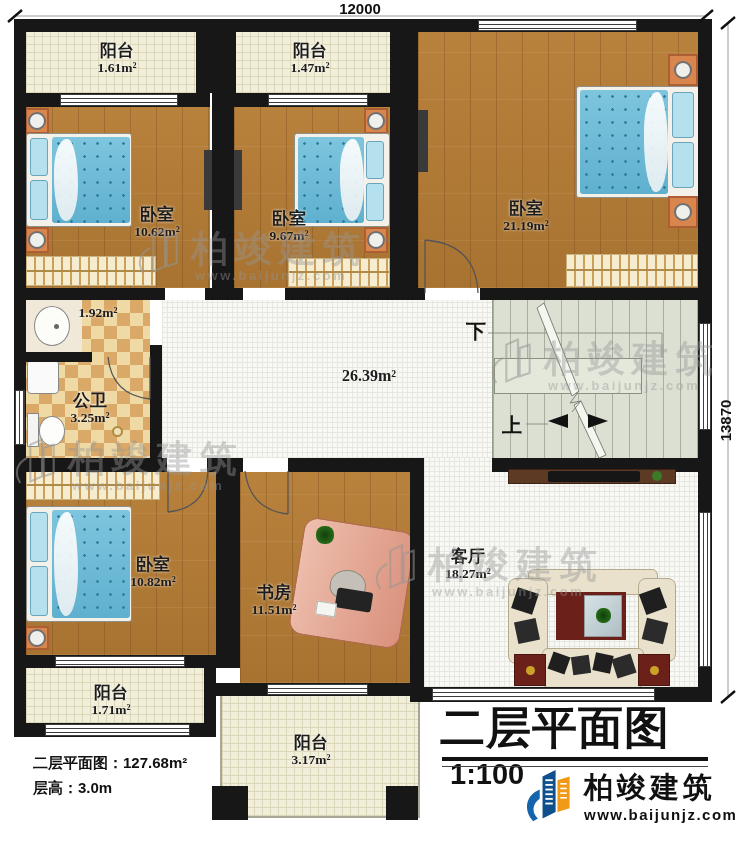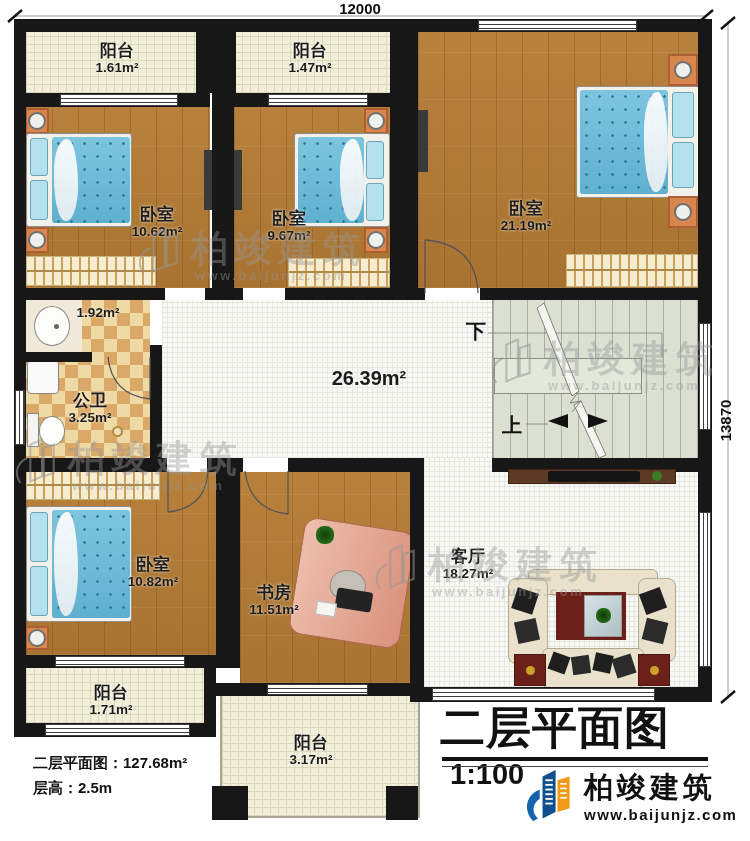--- a/index.html
+++ b/index.html
@@ -38,21 +38,21 @@
   .wardrobe{background:
     linear-gradient(to bottom, transparent 46%, #b08a48 46% 53%, transparent 53%),
     repeating-linear-gradient(90deg, transparent 0 7px, #caa05c 7px 9px),#f6ecd0;
     border:1px solid #c9b27e;}
   .doorpanel{position:absolute;background:#3a3a3a;z-index:12;}
   .landing{position:absolute;left:494px;top:358px;width:146px;height:34px;background:#e4e8db;border:1px solid #8a9080;z-index:9;}
   
   .lbl{position:absolute;transform:translateX(-50%);text-align:center;color:#1c1c1c;z-index:30;
        line-height:1.1;white-space:nowrap;text-shadow:0 0 3px rgba(255,255,255,.85);}
   .rname{display:block;font-size:17px;font-weight:bold;}
-  .rarea{display:block;font-size:13.5px;font-weight:bold;}
+  .rarea{display:block;font-size:13.5px;font-weight:bold;font-family:Liberation Serif, serif;}
   .stair-lbl{position:absolute;z-index:30;font-size:20px;font-weight:bold;color:#111;}
   .dim{position:absolute;z-index:30;font-size:15px;font-weight:bold;color:#111;text-align:center;}
   
   .wm{position:absolute;z-index:38;color:rgba(150,150,150,.42);pointer-events:none;}
   .wm-name{position:absolute;left:56px;top:0;font-size:37px;font-weight:bold;letter-spacing:7px;white-space:nowrap;}
   .wm-url{position:absolute;left:60px;top:44px;font-size:13px;font-weight:bold;letter-spacing:2.5px;white-space:nowrap;}
   
   .title-block{position:absolute;left:440px;top:698px;width:272px;z-index:30;color:#111;}
   .title-text{font-size:45px;font-weight:bold;letter-spacing:1px;}
   .title-scale{font-size:29px;font-weight:bold;margin-left:10px;}
@@ -267,21 +267,21 @@
     <span class="rarea">21.19m²</span>
     </div>
   <div class="lbl" style="left:98px;top:306px">
     <span class="rarea">1.92m²</span>
     </div>
   <div class="lbl" style="left:90px;top:392px">
     <span class="rname">公卫</span>
     <span class="rarea">3.25m²</span>
     </div>
   <div class="lbl" style="left:369px;top:367px">
-    <span class="rarea" style="font-size:20px">26.39m²</span>
+    <span class="rarea" style="font-size:16px">26.39m²</span>
     </div>
   <div class="lbl" style="left:153px;top:556px">
     <span class="rname">卧室</span>
     <span class="rarea">10.82m²</span>
     </div>
   <div class="lbl" style="left:274px;top:584px">
     <span class="rname">书房</span>
     <span class="rarea">11.51m²</span>
     </div>
   <div class="lbl" style="left:468px;top:548px">
@@ -368,16 +368,16 @@
         <rect x="41" y="27" width="7" height="1.7"></rect>
           <rect x="41" y="32" width="7" height="1.7"></rect>
       </g>
     </svg>
     <div class="brand-name">柏竣建筑</div>
     <div class="brand-url">www.baijunjz.com</div>
   </div>
 
   <div class="footer">
     <div>二层平面图：127.68m²</div>
-    <div>层高：2.5m</div>
+    <div>层高：3.0m</div>
   </div>
 
 </div>
 
 </body></html>

